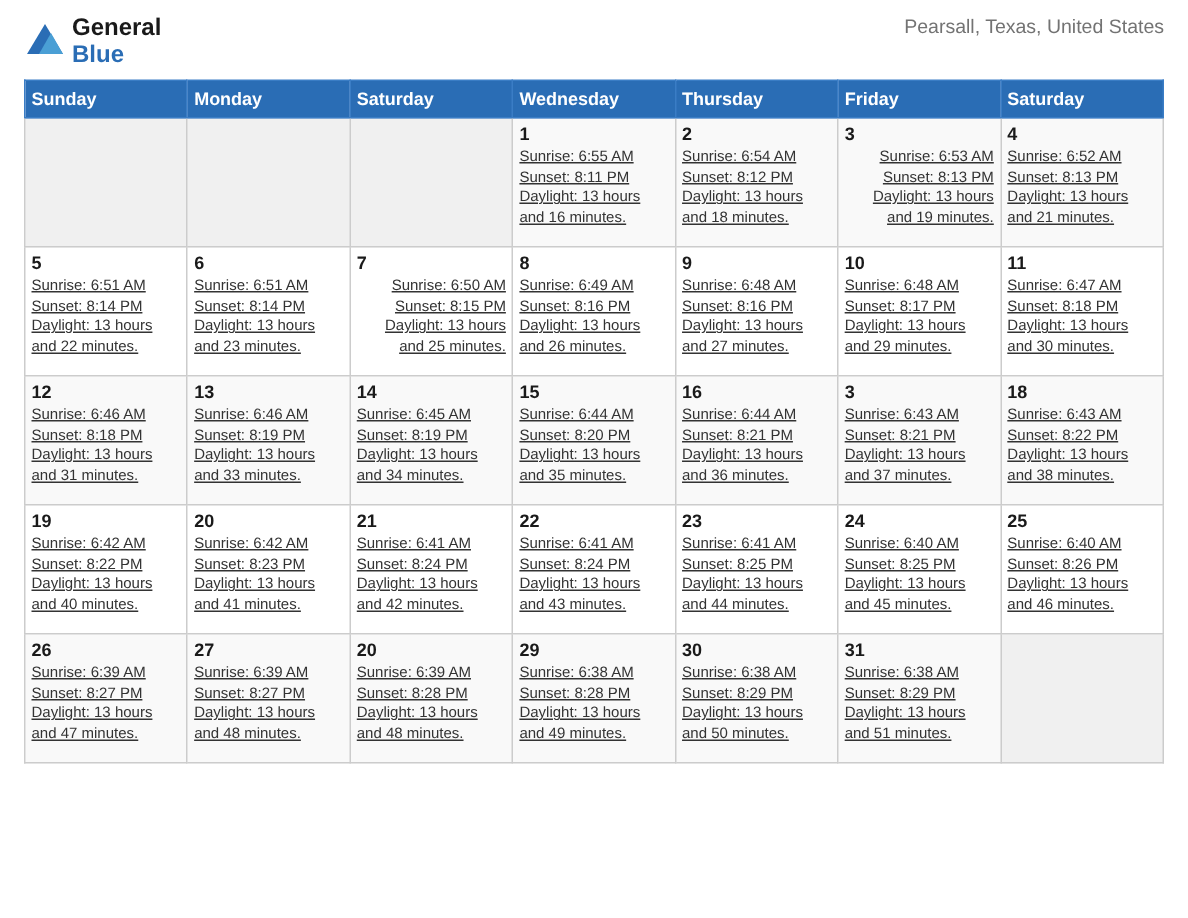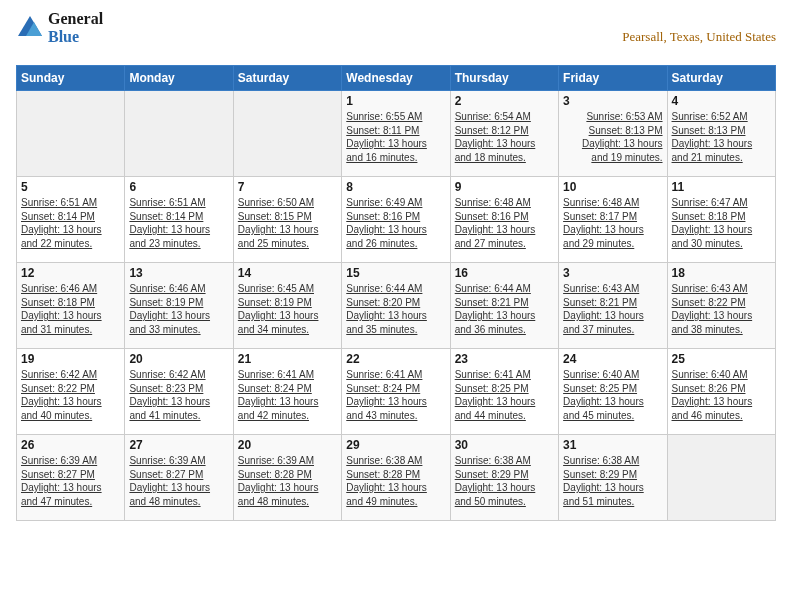--- a/index.html
+++ b/index.html
@@ -11,44 +11,43 @@
       overflow: hidden;
     }
     .page {
       width: 792px;
       min-height: 612px;
       padding: 10px 16px 10px 16px;
     }
     .header {
       display: flex;
       justify-content: space-between;
-      align-items: flex-end;
-      margin-bottom: 20px;
-      font-family: Liberation Serif, serif;
+      align-items: flex-start;
+      margin-bottom: 8px;
     }
     .logo {
       display: flex;
       align-items: center;
       gap: 4px;
     }
     .logo-icon {
       width: 28px;
       height: 28px;
     }
     .title-area {
       text-align: right;
     }
     .month-title {
       font-size: 32px;
       font-weight: bold;
       color: #1a1a1a;
     }
     .location {
       font-size: 13px;
-      color: #a16207;
+      color: #737373;
     }
     .calendar {
       width: 100%;
       border-collapse: collapse;
       border: 1px solid #ccc;
     }
     .calendar th {
       background: #2a6db5;
       color: #fff;
       font-size: 12px;
@@ -160,21 +159,21 @@
 Daylight: 13 hours and 22 minutes.</div>
           </td>
           <td>
             <div class="day-number">6</div>
             <div class="day-info" style="white-space: pre-line;">Sunrise: 6:51 AM
 Sunset: 8:14 PM
 Daylight: 13 hours and 23 minutes.</div>
           </td>
           <td>
             <div class="day-number">7</div>
-            <div class="day-info" style="white-space: pre-line;">Sunrise: 6:50 AM
+            <div class="day-info" style="white-space: pre-line; text-align: right;">Sunrise: 6:50 AM
 Sunset: 8:15 PM
 Daylight: 13 hours and 25 minutes.</div>
           </td>
           <td>
             <div class="day-number">8</div>
             <div class="day-info" style="white-space: pre-line;">Sunrise: 6:49 AM
 Sunset: 8:16 PM
 Daylight: 13 hours and 26 minutes.</div>
           </td>
           <td>

